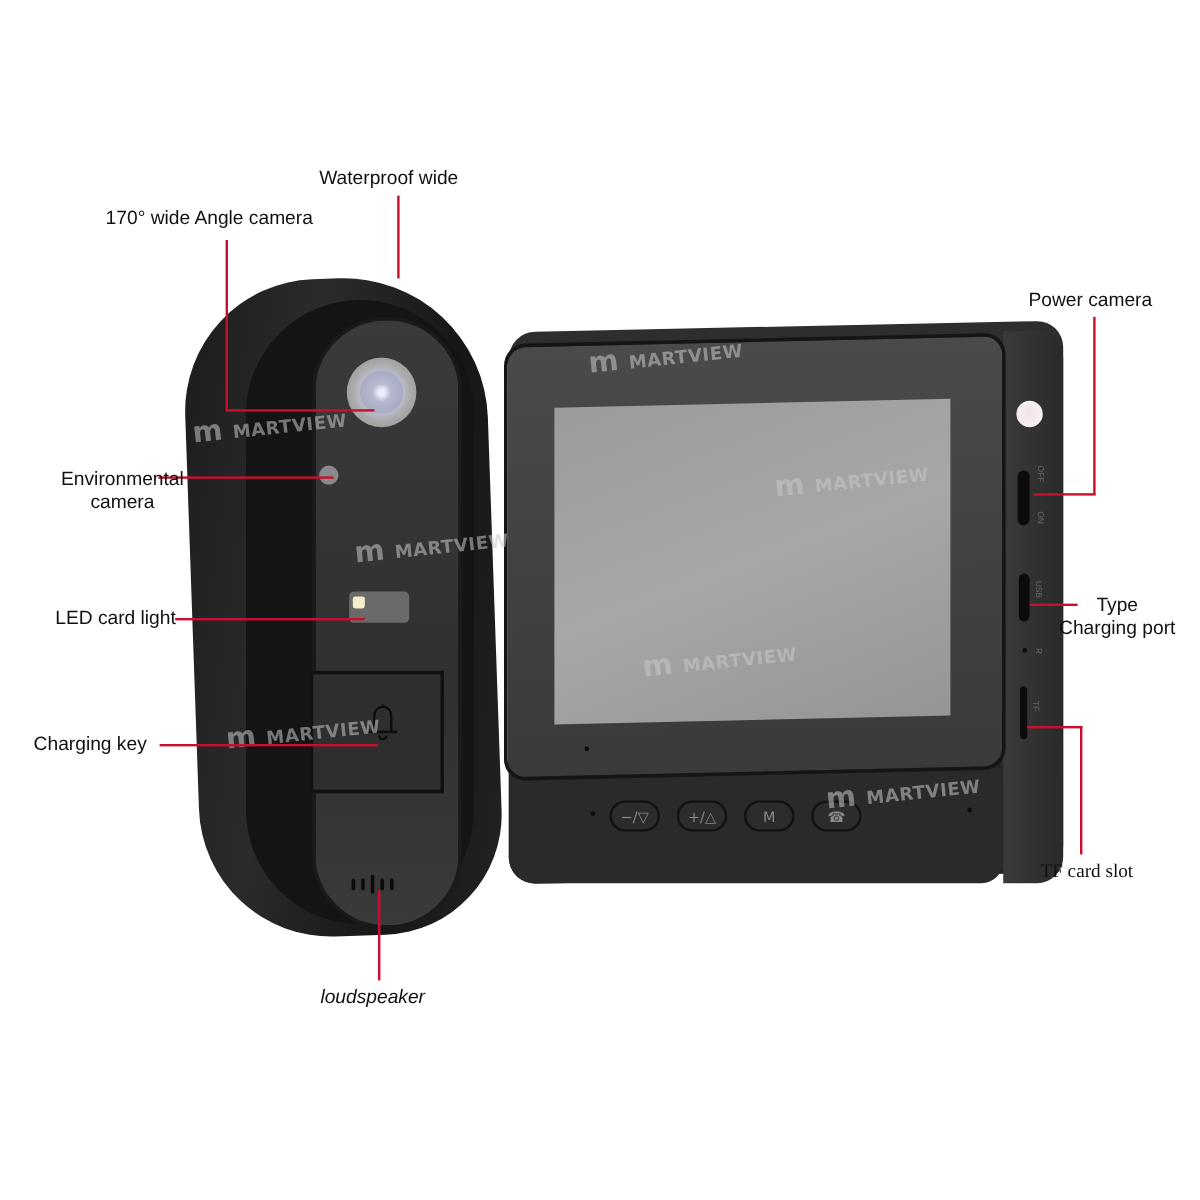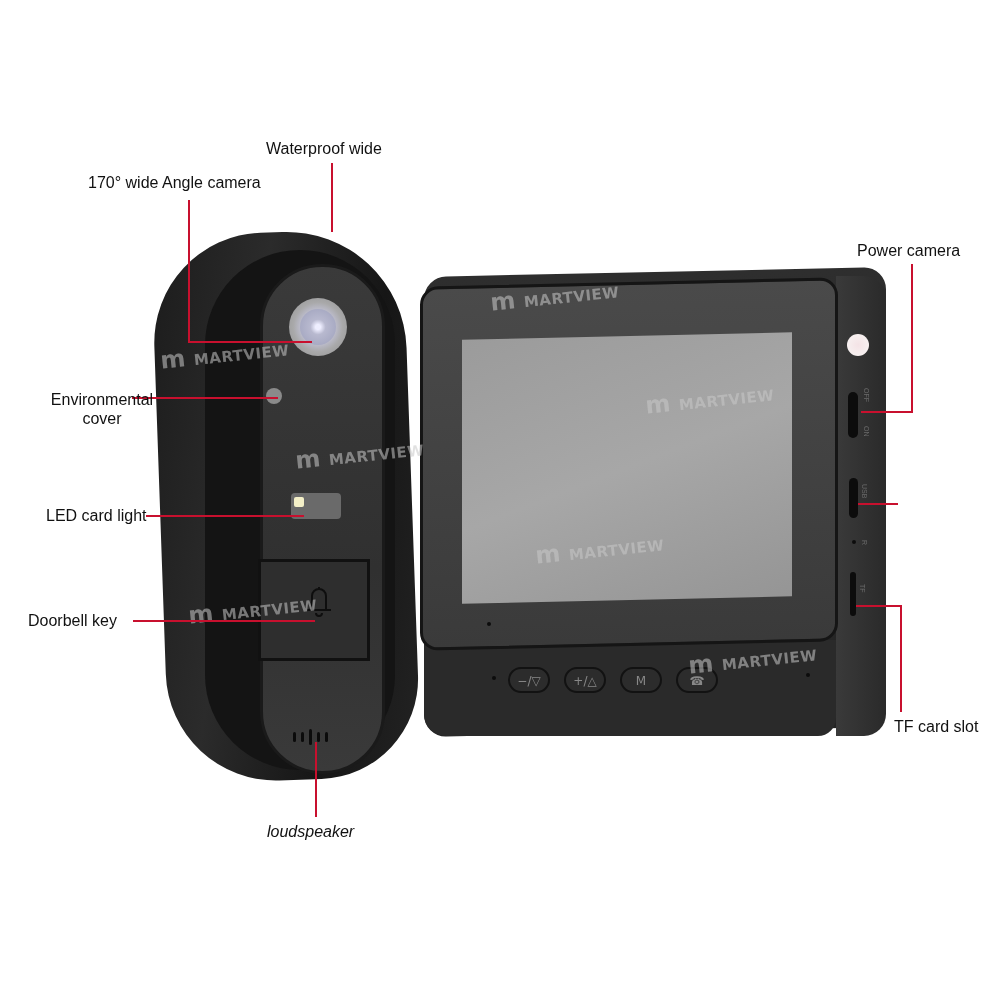--- a/index.html
+++ b/index.html
@@ -110,21 +110,25 @@
   <div class="ln" style="left:911px;top:264px;width:2px;height:148px;"></div>
   <div class="ln" style="left:861px;top:411px;width:52px;height:2px;"></div>
   <div class="ln" style="left:858px;top:503px;width:40px;height:2px;"></div>
   <div class="ln" style="left:856px;top:605px;width:46px;height:2px;"></div>
   <div class="ln" style="left:900px;top:605px;width:2px;height:107px;"></div>
 
   <div class="lbl" style="left:266px;top:139px;">Waterproof wide</div>
   <div class="lbl" style="left:88px;top:173px;">170° wide Angle camera</div>
   <div class="lbl c" style="left:12px;top:390px;width:116px;margin-left:32px;">
     <div>Environmental</div>
-    <div>cover</div>
+    <div>camera</div>
   </div>
   <div class="lbl" style="left:46px;top:506px;">LED card light</div>
-  <div class="lbl" style="left:28px;top:611px;">Doorbell key</div>
+  <div class="lbl" style="left:28px;top:611px;">Charging key</div>
   <div class="lbl" style="left:267px;top:822px;font-style:italic;">loudspeaker</div>
   <div class="lbl" style="left:857px;top:241px;">Power camera</div>
-  <div class="lbl" style="left:894px;top:717px;">TF card slot</div>
+  <div class="lbl c" style="left:872px;top:495px;width:118px;">
+    <div>Type</div>
+    <div>Charging port</div>
+  </div>
+  <div class="lbl" style="left:867px;top:717px;font-family:Liberation Serif, serif;">TF card slot</div>
 
 </div>
 
 </body></html>

